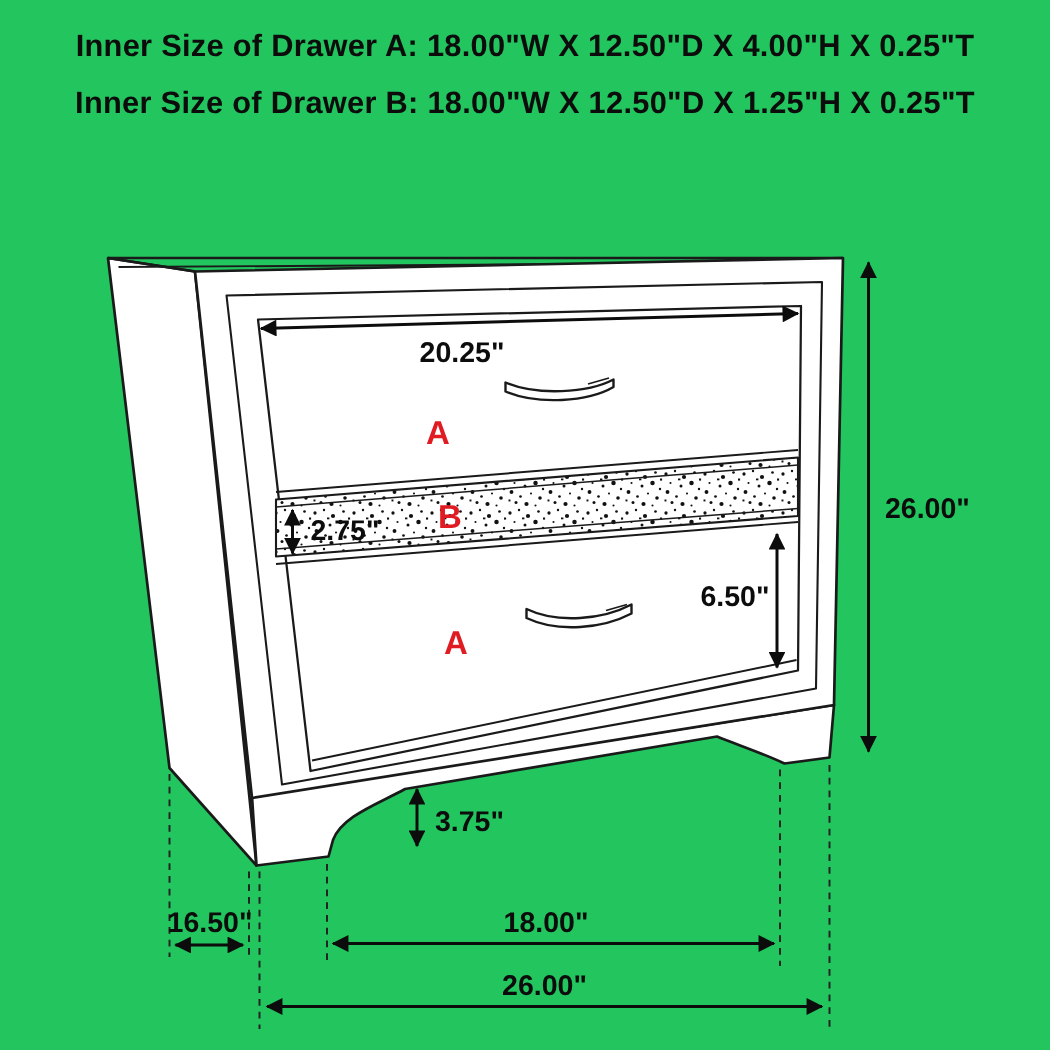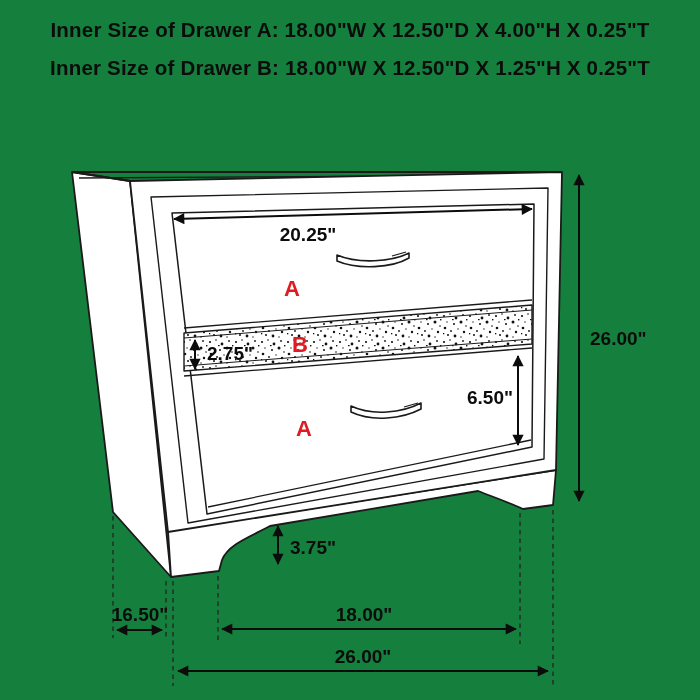--- a/index.html
+++ b/index.html
@@ -1,16 +1,16 @@
 <!DOCTYPE html>
 <html><head>
 <meta charset="utf-8">
 <style>
   html,body{margin:0;padding:0;background:#ffffff;}
-  .page{width:700px;height:700px;position:relative;background:#15803d;overflow:hidden;}
+  .page{width:700px;height:700px;position:relative;background:#22c55e;overflow:hidden;}
   svg text{font-family:"Liberation Sans","DejaVu Sans",sans-serif;font-weight:bold;}
   .hdr{font-size:20.5px;fill:#0c0c0c;letter-spacing:.2px;}
   .dim{font-size:19px;fill:#0c0c0c;}
   .red{font-size:22px;}
 </style>
 </head>
 <body>
 
 <div class="page">
 <svg width="700" height="700" viewBox="0 0 700 700">

